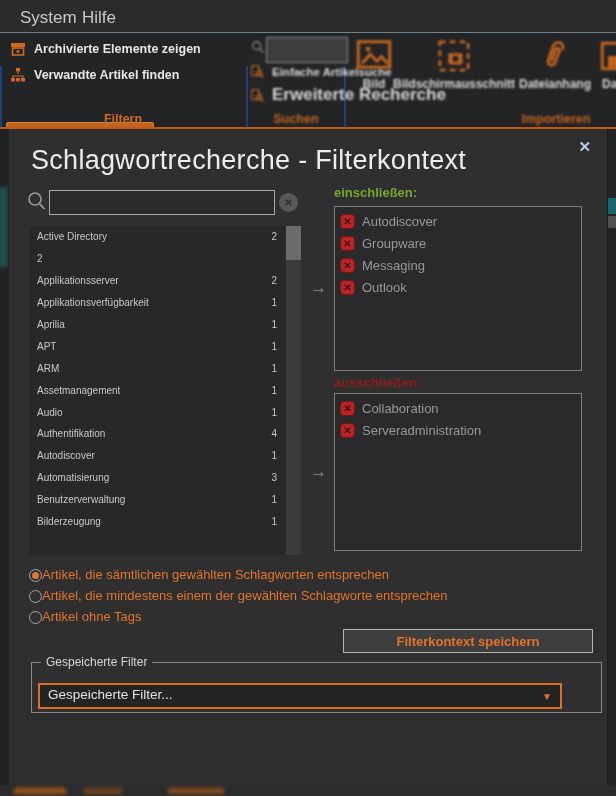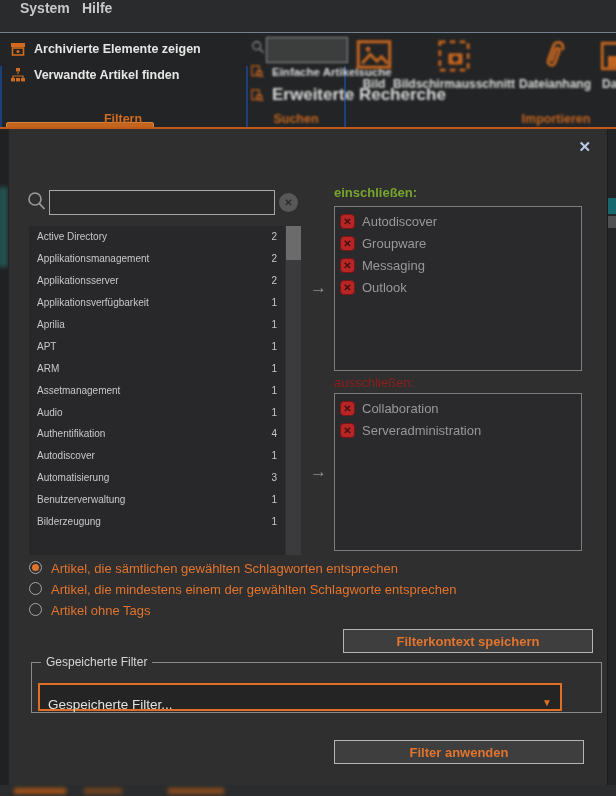--- a/index.html
+++ b/index.html
@@ -6,21 +6,21 @@
   body{
     width:616px;height:796px;position:relative;overflow:hidden;
     background:#1b1c1d;
     font-family:"Liberation Sans",sans-serif;
     -webkit-font-smoothing:antialiased;
   }
   .abs{position:absolute;}
 
   
   .menubar{left:0;top:0;width:616px;height:32px;background:#2a2b2c;}
-  .menu-item{top:0;font-size:14px;color:#c9c9c9;filter:blur(.6px);font-weight:bold;}
+  .menu-item{top:8px;font-size:17px;color:#c9c9c9;filter:blur(.6px);}
   .menu-divider{left:0;top:32px;width:616px;height:1px;background:#93a3b5;opacity:.75;}
   .ribbon{left:0;top:33px;width:616px;height:94px;background:#232425;}
   .vsep{top:33px;width:2px;height:94px;background:#1d3f7c;}
   .orange-line{left:0;top:127px;width:616px;height:2px;background:#c05a1a;}
 
   .rb-row{display:flex;align-items:center;gap:8px;}
   .rb-label{font-size:12.5px;font-weight:700;color:#e6e6e6;white-space:nowrap;text-align:right;}
   .group-caption{font-size:12.5px;font-weight:700;color:#cf6a1f;text-align:center;}
   .active-btn{left:6px;top:89px;width:148px;height:24px;background:#c2661f;border:1px solid #da833f;
     border-radius:2px;display:flex;align-items:center;gap:7px;padding-left:5px;box-sizing:border-box;}
@@ -43,50 +43,50 @@
   .clear-btn{left:270px;top:64px;width:19px;height:19px;border-radius:50%;background:#585858;
     color:#2b2b2b;font-size:10px;font-weight:700;display:flex;align-items:center;justify-content:center;}
 
   .tag-list{left:20px;top:97px;width:256px;height:329px;background:#28282a;overflow:hidden;}
   .tag-row{height:21.9px;display:flex;align-items:center;justify-content:space-between;padding:0 8px;}
   .tag-name,.tag-count{font-size:10px;color:#c8c8c8;white-space:nowrap;}
   .scrollbar{left:277px;top:97px;width:15px;height:329px;background:#3b3b3d;}
   .scroll-thumb{left:0;top:0;width:15px;height:34px;background:#6b6b6b;}
 
   .inc-label{left:325px;top:56px;font-size:13px;font-weight:700;color:#76a62e;}
-  .exc-label{left:325px;top:246px;font-size:13px;font-weight:400;color:#8f1d1d;text-align:right;}
+  .exc-label{left:325px;top:246px;font-size:13px;font-weight:700;color:#8f1d1d;text-align:right;}
   .sel-box{width:248px;background:#2a2a2c;border:1px solid #7d7d7d;box-sizing:border-box;
     padding:3px 5px;overflow:hidden;}
   .include-box{left:325px;top:77px;height:165px;}
   .exclude-box{left:325px;top:264px;height:158px;}
   .sel-row{height:22px;display:flex;align-items:center;gap:7px;}
   .rm{width:15px;height:15px;border-radius:4px;background:#b72525;border:1px solid #7c1414;
     color:#401010;font-size:10px;font-weight:700;display:flex;align-items:center;justify-content:center;
     box-sizing:border-box;}
   .sel-label{font-size:13px;color:#989898;}
   .arrow{color:#8f8f8f;font-size:17px;}
   .arrow1{left:301px;top:149px;}
   .arrow2{left:301px;top:333px;}
 
   .radio-group{left:20px;top:432px;width:560px;}
-  .radio-row{height:21px;display:flex;align-items:flex-start;gap:9px;}
+  .radio-row{height:21px;display:flex;align-items:flex-end;gap:0;}
   .radio{width:13px;height:13px;border-radius:50%;border:1px solid #a5a5a5;box-sizing:border-box;
     display:flex;align-items:center;justify-content:center;background:#2f2f30;flex:0 0 auto;}
   .dot{width:7px;height:7px;border-radius:50%;background:#e2742d;}
   .radio-label{font-size:13px;color:#e2742d;white-space:nowrap;}
 
   .dlg-btn{width:250px;height:24px;background:#3e3e3f;border:1px solid #b5b5b5;box-sizing:border-box;
     color:#e2742d;font-size:13px;font-weight:700;display:flex;align-items:center;justify-content:center;}
   .save-ctx-btn{left:325px;top:500px;margin-left:9px;}
   .apply-btn{left:325px;top:611px;}
 
   .groupbox{left:22px;top:533px;width:571px;height:51px;border:1px solid #8a8a8a;box-sizing:border-box;}
   .groupbox-label{left:32px;top:526px;font-size:12px;color:#d6d6d6;background:#2f2f30;padding:0 5px;}
   .combo{left:29px;top:554px;width:524px;height:26px;background:#242425;border:2px solid #df6f26;
-    box-sizing:border-box;display:flex;align-items:flex-start;justify-content:space-between;padding:12px 8px;}
+    box-sizing:border-box;display:flex;align-items:flex-end;justify-content:space-between;padding:5px 8px;}
   .combo-value{font-size:13.5px;color:#e3e3e3;}
   .combo-caret{font-size:10px;color:#df6f26;}
 
   
   .left-strip{left:0;top:129px;width:8px;height:667px;background:#202122;overflow:hidden;}
   .right-strip{left:607px;top:129px;width:9px;height:667px;background:#232425;overflow:hidden;}
   .teal-blob{filter:blur(2px);}
   .bottom-strip{left:0;top:785px;width:616px;height:11px;background:#2b2c2d;overflow:hidden;}
   .frag{top:3px;height:6px;filter:blur(2px);background:#a35418;}
 </style>
@@ -203,35 +203,35 @@
   <div class="abs" style="left:1px;top:87px;width:8px;height:12px;background:#4f5152;"></div>
 </div>
 <div class="abs bottom-strip">
   <div class="abs frag" style="left:14px;width:52px;"></div>
   <div class="abs frag" style="left:84px;width:38px;opacity:.6"></div>
   <div class="abs frag" style="left:168px;width:56px;opacity:.8"></div>
 </div>
 
 <div class="abs dialog">
   <span class="abs dlg-close">✕</span>
+  <div class="abs dlg-title">Schlagwortrecherche - Filterkontext</div>
 
   <svg class="abs search-icon-dlg" width="20" height="22" viewBox="0 0 20 22">
     <circle cx="8" cy="8" r="6" fill="none" stroke="#9a9a9a" stroke-width="1.6"></circle>
     <path d="M12.4 12.6 L17.5 18" stroke="#9a9a9a" stroke-width="1.8"></path>
   </svg>
   <input class="abs dlg-search-input" value="" style="">
   <div class="abs clear-btn">✕</div>
 
   <div class="abs tag-list">
       <div class="tag-row">
         <span class="tag-name">Active Directory</span>
         <span class="tag-count">2</span>
       </div>
       <div class="tag-row">
-        <span class="tag-name">Applikationsmanagement</span>
         <span class="tag-count">2</span>
       </div>
       <div class="tag-row">
         <span class="tag-name">Applikationsserver</span>
         <span class="tag-count">2</span>
       </div>
       <div class="tag-row">
         <span class="tag-name">Applikationsverfügbarkeit</span>
         <span class="tag-count">1</span>
       </div>
@@ -333,14 +333,13 @@
 
   <div class="abs dlg-btn save-ctx-btn">Filterkontext speichern</div>
 
   <div class="abs groupbox"></div>
   <div class="abs groupbox-label">Gespeicherte Filter</div>
   <div class="abs combo">
     <span class="combo-value">Gespeicherte Filter...</span>
     <span class="combo-caret">▼</span>
   </div>
 
-  <div class="abs dlg-btn apply-btn">Filter anwenden</div>
 </div>
 
 </body></html>

